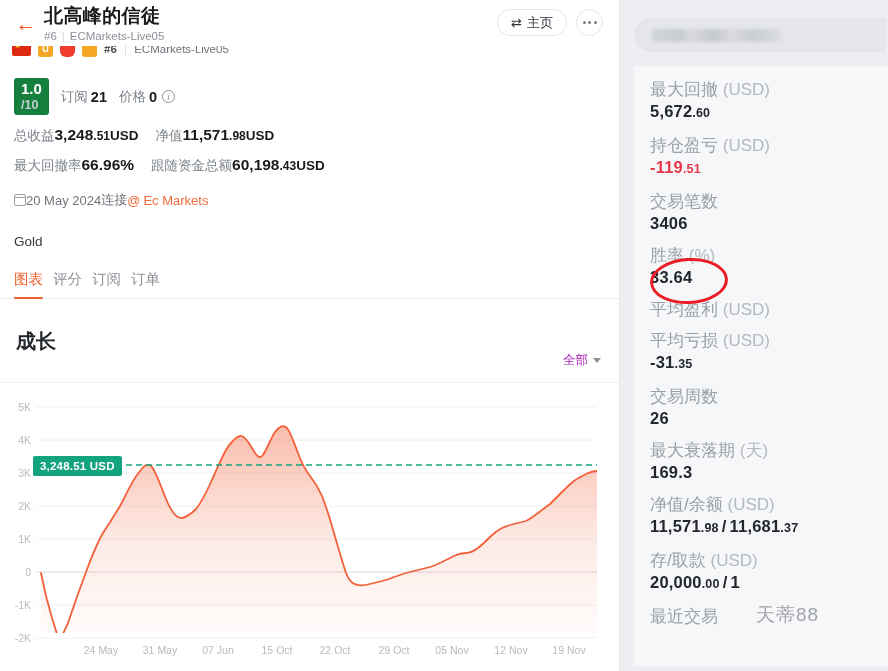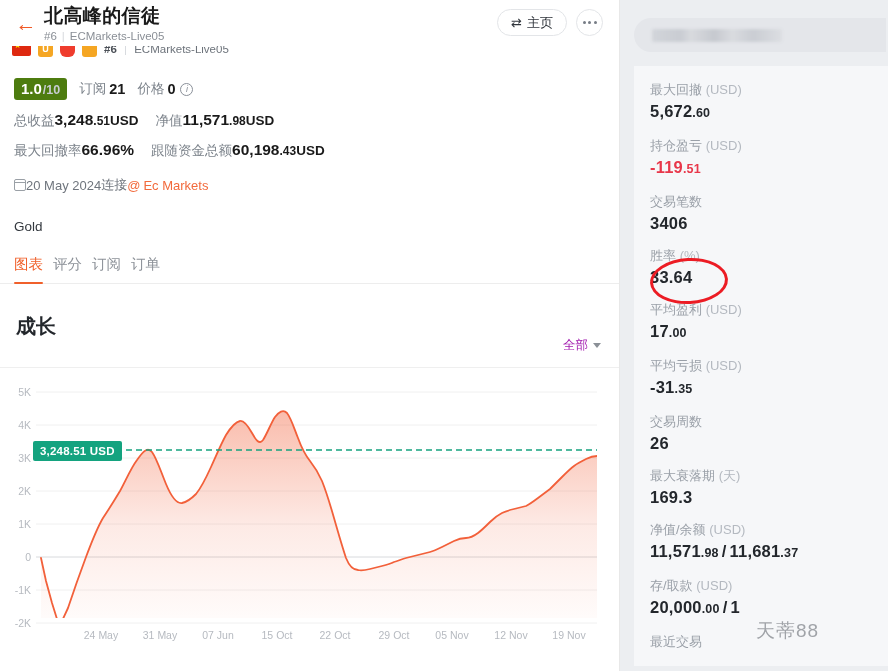--- a/index.html
+++ b/index.html
@@ -66,22 +66,22 @@
   .bdg.sh { background:#ef3c2d; border-radius:3px 3px 6px 6px; }
   .bdg.cd { background:#f5a623; border-radius:3px; }
   .strip-txt { font-size: 11.5px; color: #6d737b; white-space: nowrap; }
   .strip-txt .sep { color:#d6d9dd; margin:0 4px; }
   .strip-rank { font-weight:700; color:#4a4f56; }
 
   
   .meta { padding: 10px 16px 0 14px; }
   .rating-row { display: flex; align-items: center; gap: 12px; margin-top: 22px; }
   .rating-badge {
-    background: #4d7c0f; color: #fff; border-radius: 3px; padding: 2px 7px 3px;
-    font-size: 15px; font-weight: 700; display:flex; align-items:baseline; gap:1px;
+    background: #15803d; color: #fff; border-radius: 3px; padding: 2px 7px 3px;
+    font-size: 15px; font-weight: 700; display:flex; align-items:baseline; gap:1px;flex-direction:column;
   }
   .rating-badge .den { font-size: 12.5px; font-weight: 700; color: #c8cdd2; }
   .kv { font-size: 13.5px; color: #7c838b; display:flex; align-items:center; gap:3px; }
   .kv b { color: #1a1a1a; font-size: 14.5px; font-weight: 700; }
   .info-ic {
     width: 13px; height: 13px; border: 1.2px solid #8a9099; border-radius: 50%;
     display:inline-flex; align-items:center; justify-content:center;
     font-size: 9px; font-style: italic; color:#8a9099; margin-left:2px;
   }
   .stat-line { margin-top: 11px; font-size: 13.5px; color: #7c838b; display: flex; gap: 17px; }
@@ -159,39 +159,39 @@
     width: 130px; height: 13px; border-radius: 2px;
     background: linear-gradient(90deg,#d2d5da 0%,#c9ccd2 22%,#d8dade 30%,
                 #c6c9cf 48%,#d9dbdf 62%,#cacdd3 78%,#dcdee2 100%);
     filter: blur(1.6px);
   }
   .side-card {
     margin: 14px 0 0 14px; width: 254px; min-height: 600px;
     background: #f6f7f9; padding: 16px 0 0 16px;
   }
   .side-item { margin-bottom: 15px; }
-  .side-label { font-size: 13px; color: #9aa0a8; line-height: 16px; }
+  .side-label { font-size: 17px; color: #9aa0a8; line-height: 16px; }
   .side-label .unitpart { color:#b4b9c0; }
   .side-value {
     font-size: 16.5px; font-weight: 700; color: #23272c; margin-top: 3px;
     line-height: 20px; letter-spacing:.2px;
   }
   .side-value .dec { font-size: 12.5px; }
   .side-value.neg { color: #e8374a; }
   .side-value .slash { font-weight: 700; color:#23272c; margin: 0 3px; }
 
   
   .annot-circle {
     position: absolute; left: 650px; top: 258px; width: 78px; height: 46px;
     border: 3px solid #ec1c24; border-radius: 50%;
     transform: rotate(-3deg); pointer-events: none; z-index: 30;
   }
   
   .watermark {
-    position: absolute; left: 756px; top: 618px; z-index: 40;
+    position: absolute; left: 756px; top: 602px; z-index: 40;
     font-size: 19px; color: rgba(90,95,102,.55); letter-spacing: 1px;
     white-space: nowrap; pointer-events: none; font-weight: 500;
   }
 </style>
 </head>
 <body>
 
 <div id="app">
 
   <div class="main-panel">
@@ -447,21 +447,20 @@
           <span class="unitpart">(%)</span>
         </div>
         <div class="side-value">33.64</div>
       </div>
 
       <div class="side-item">
         <div class="side-label">
           <span>平均盈利</span>
           <span class="unitpart">(USD)</span>
         </div>
-        <div class="side-value"><span>17</span><span class="dec">.00</span></div>
       </div>
 
       <div class="side-item">
         <div class="side-label">
           <span>平均亏损</span>
           <span class="unitpart">(USD)</span>
         </div>
         <div class="side-value"><span>-31</span><span class="dec">.35</span></div>
       </div>
 

